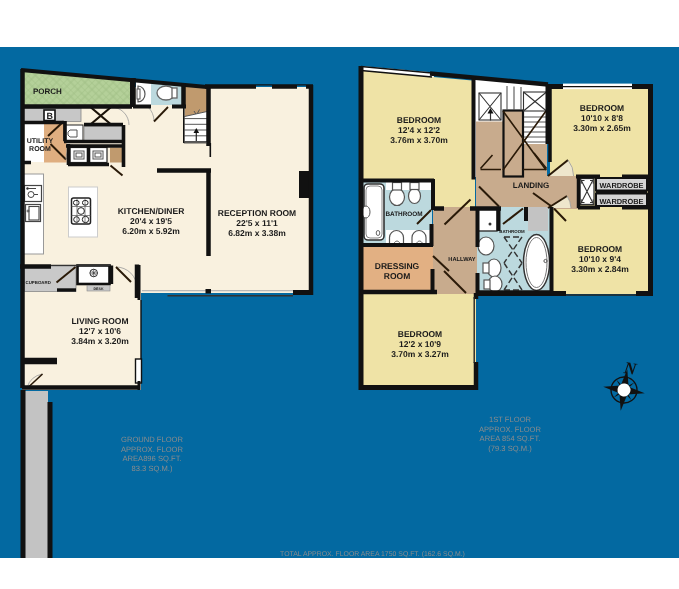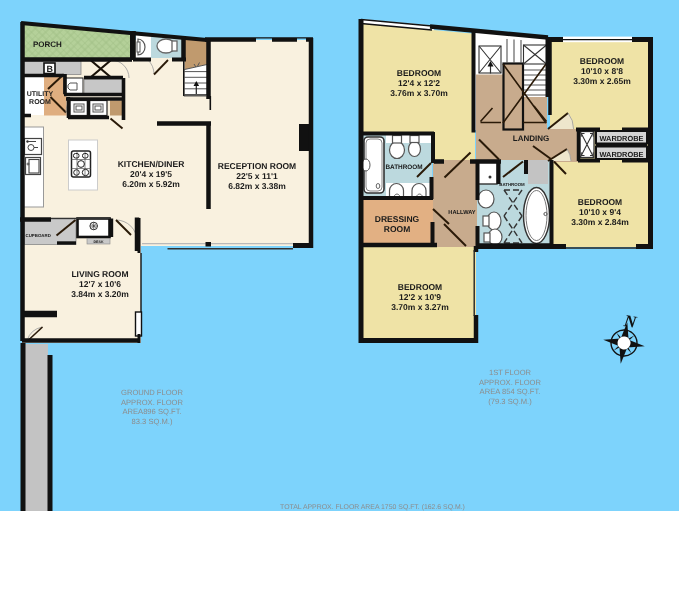--- a/index.html
+++ b/index.html
@@ -1,17 +1,17 @@
 <!DOCTYPE html>
 <html><head>
 <meta charset="utf-8">
 <style>
 html,body{margin:0;padding:0;background:#ffffff;}
-#page{position:relative;width:679px;height:511px;background:#7dd3fc;overflow:hidden;
-font-family:"Liberation Sans",sans-serif;}
+#page{position:relative;width:679px;height:511px;background:#0369a1;overflow:hidden;
+font-family:"Liberation Sans",sans-serif;margin-top:47px;}
 svg{position:absolute;top:0;left:0;}
 text{text-rendering:geometricPrecision;}
 .rl{font-family:"Liberation Sans",sans-serif;font-weight:bold;fill:#1a1a1a;}
 .ft{font-family:"Liberation Sans",sans-serif;fill:#8c8c8c;}
 </style>
 </head>
 <body>
 <div id="page">
 <svg width="679" height="589" viewBox="0 0 679 589">
 <defs>

